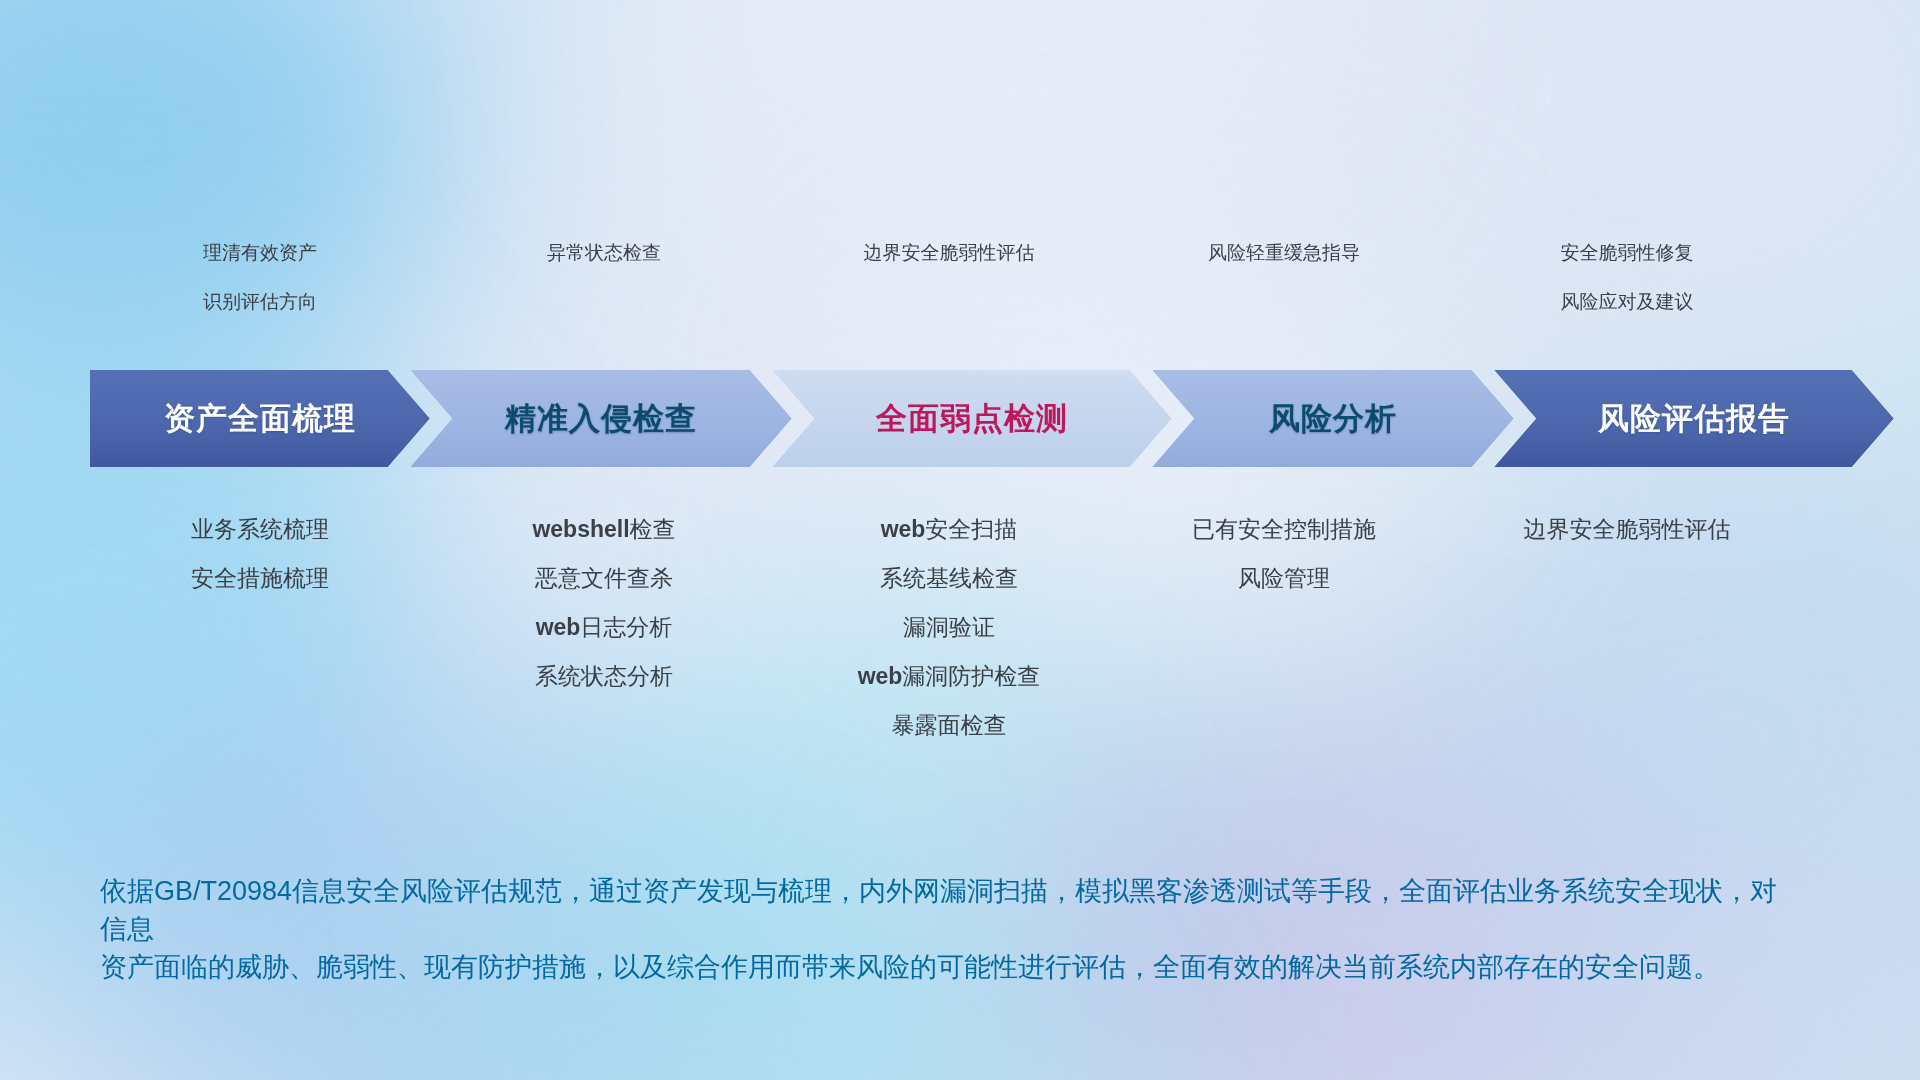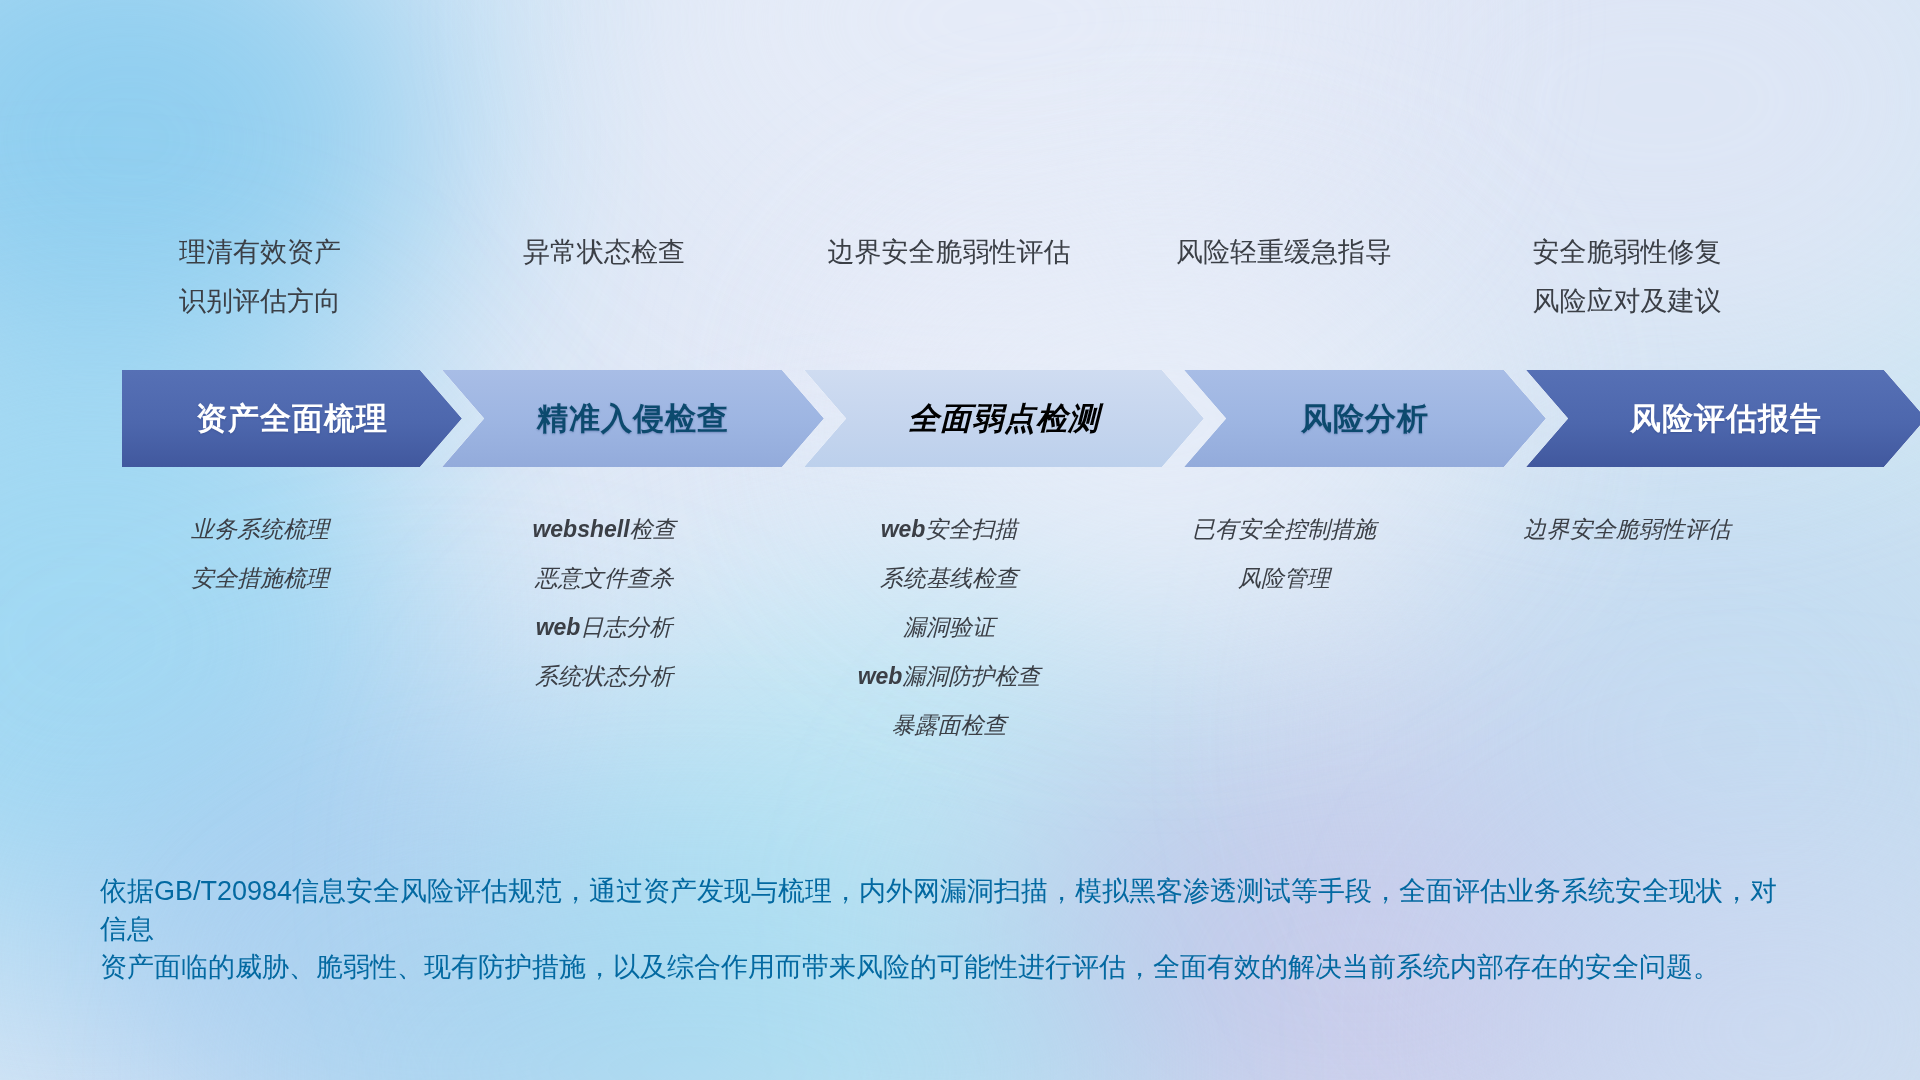--- a/index.html
+++ b/index.html
@@ -59,41 +59,40 @@
   #top-row {
     position: absolute;
     left: 90px;
     top: 228px;
     width: 1740px;
     display: flex;
   }
   .top-col {
     text-align: center;
     color: #3b3f46;
-    font-size: 27px;
+    font-size: 19px;
     line-height: 49px;
     white-space: nowrap;
   }
   .top-col .tl { display: block; }
 
   
   .tc0 { width: 300px; margin-left: 20px; }
   .tc1 { width: 300px; margin-left: 44px; }
   .tc2 { width: 330px; margin-left: 30px; }
   .tc3 { width: 300px; margin-left: 20px; }
   .tc4 { width: 330px; margin-left: 28px; }
 
   
   #arrow-band {
     position: absolute;
     left: 90px;
     top: 370px;
     width: 1745px;
     height: 97px;
-    margin-left: 32px;
   }
   .arrow {
     position: absolute;
     top: 0;
     height: 97px;
     display: flex;
     align-items: center;
     justify-content: center;
     font-size: 31px;
     font-weight: bold;
@@ -122,39 +121,38 @@
     inset: 0;
     z-index: 1;
   }
 
   .a-dark  .face { background: linear-gradient(180deg, #5670b5 0%, #4d67ad 55%, #41589e 100%); }
   .a-mid   .face { background: linear-gradient(180deg, #a8bde6 0%, #9db5e2 55%, #93abdb 100%); }
   .a-light .face { background: linear-gradient(180deg, #cfdcf1 0%, #c5d5ee 55%, #bcd0ec 100%); }
 
   .a-dark  { color: #ffffff; }
   .a-mid   { color: #0c4a6e; }
-  .a-light { color: #000000; font-style: italic; }
+  .a-light { color: #be185d; }
 
   .a-dark .alabel, .a-mid .alabel { text-shadow: 0 1px 2px rgba(40,60,120,.35); }
 
   
   #bottom-row {
     position: absolute;
     left: 90px;
     top: 505px;
     width: 1740px;
     display: flex;
   }
   .bot-col {
     text-align: center;
     color: #3b3f46;
     font-size: 23px;
     line-height: 49px;
     white-space: nowrap;
-    font-style: italic;
   }
   .bot-col .bl { display: block; }
   .bot-col .bl b { font-weight: bold; }
 
   .bc0 { width: 300px; margin-left: 20px; }
   .bc1 { width: 300px; margin-left: 44px; }
   .bc2 { width: 330px; margin-left: 30px; }
   .bc3 { width: 300px; margin-left: 20px; }
   .bc4 { width: 330px; margin-left: 28px; }
 

